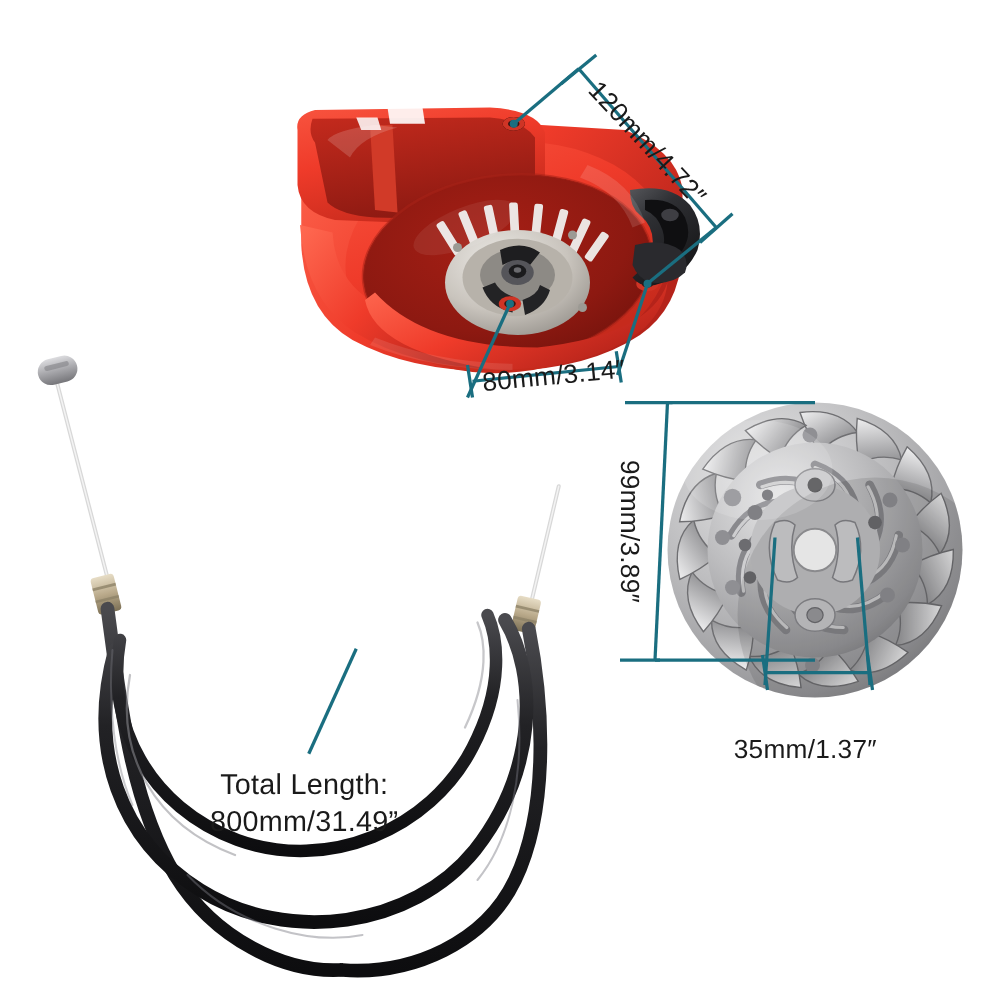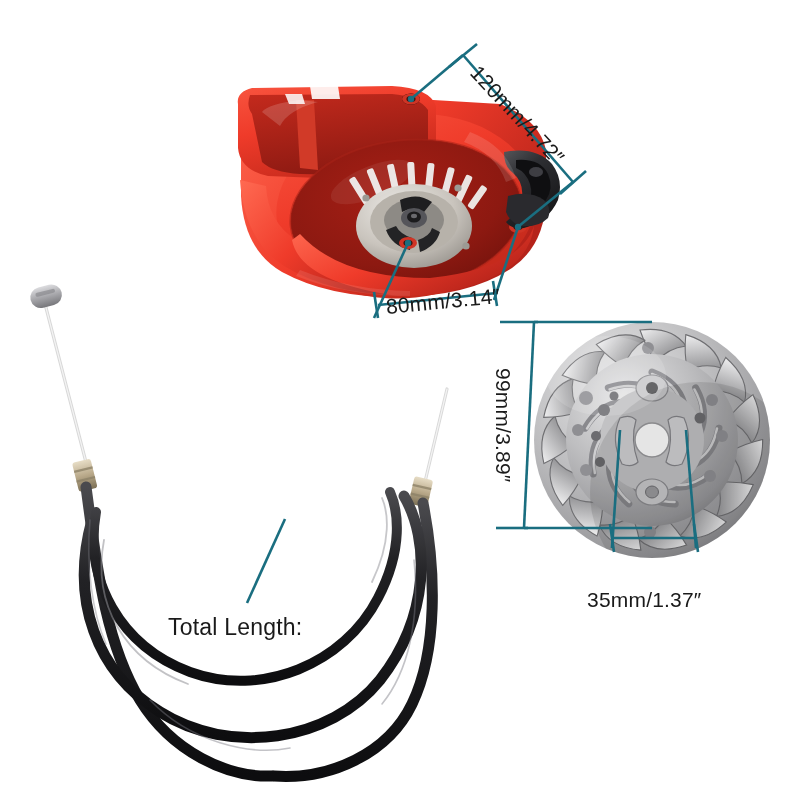--- a/index.html
+++ b/index.html
@@ -460,15 +460,16 @@
   <div class="dim-text" id="t-120">120mm/4.72″</div>
 
   <div class="dim-text" id="t-80">80mm/3.14″</div>
 
   <div class="dim-text" id="t-99">99mm/3.89″</div>
 
   <div class="dim-text" id="t-35">35mm/1.37″</div>
 
   <div class="dim-text" id="t-cable">
     <div>Total Length:</div>
+    <div>800mm/31.49”</div>
   </div>
 
 </div>
 
 </body></html>

